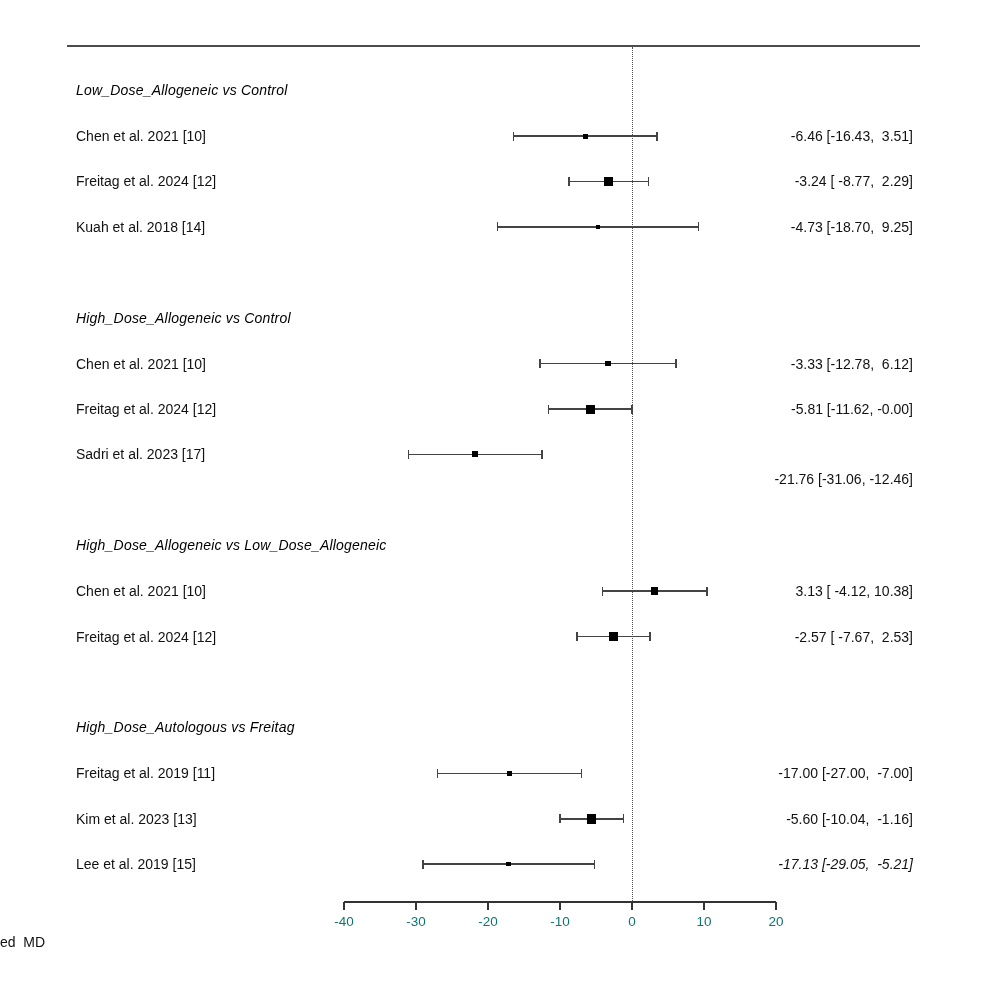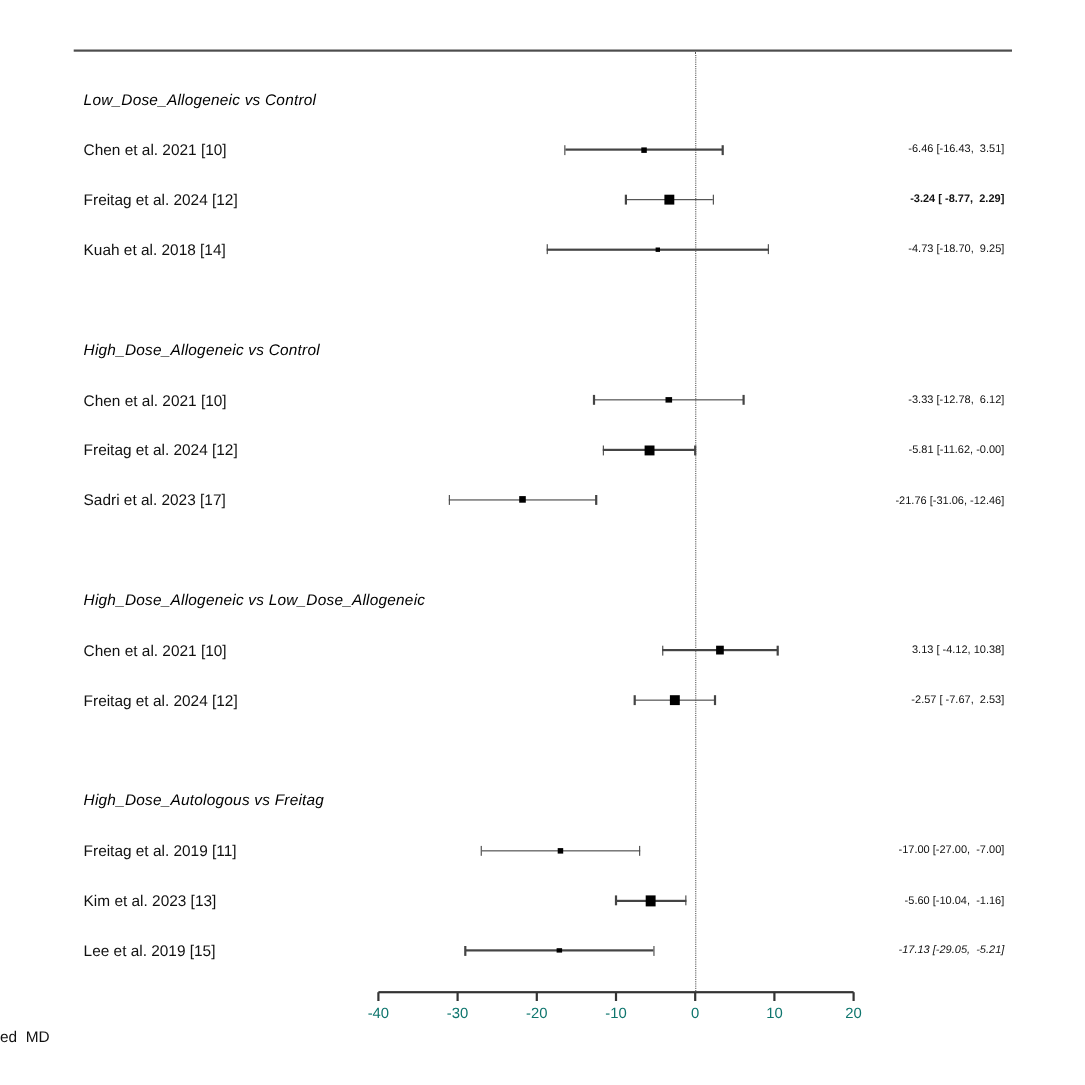--- a/index.html
+++ b/index.html
@@ -75,21 +75,21 @@
     left: 76px;
     transform: translateY(-50%);
     font-size: 14px;
     color: #111;
     white-space: pre;
   }
   .estimate-text {
     position: absolute;
     right: 73px;
     transform: translateY(-50%);
-    font-size: 10px;
+    font-size: 14px;
     color: #111;
     white-space: pre;
     text-align: right;
   }
   .ci-line {
     position: absolute;
     height: 1.6px;
     background: #444;
   }
   .ci-cap {
@@ -115,21 +115,21 @@
       <div class="ci-line" style="top: 135.2px; left: 513.704px; width: 143.568px;"></div>
       <div class="ci-cap" style="top: 131.5px; left: 512.904px;"></div>
       <div class="ci-cap" style="top: 131.5px; left: 656.472px;"></div>
       <div class="marker" style="top: 133.5px; left: 582.988px; width: 5px; height: 5px;"></div>
       <div class="estimate-text" style="top: 136px;">-6.46 [-16.43,  3.51]</div>
       <div class="study-label" style="top: 181.4px;">Freitag et al. 2024 [12]</div>
       <div class="ci-line" style="top: 180.6px; left: 568.856px; width: 79.632px;"></div>
       <div class="ci-cap" style="top: 176.9px; left: 568.056px;"></div>
       <div class="ci-cap" style="top: 176.9px; left: 647.688px;"></div>
       <div class="marker" style="top: 176.9px; left: 604.172px; width: 9px; height: 9px;"></div>
-      <div class="estimate-text" style="top: 181.4px; font-weight: bold;">-3.24 [ -8.77,  2.29]</div>
+      <div class="estimate-text" style="top: 181.4px;">-3.24 [ -8.77,  2.29]</div>
       <div class="study-label" style="top: 226.8px;">Kuah et al. 2018 [14]</div>
       <div class="ci-line" style="top: 226px; left: 497.36px; width: 201.24px;"></div>
       <div class="ci-cap" style="top: 222.3px; left: 496.56px;"></div>
       <div class="ci-cap" style="top: 222.3px; left: 697.8px;"></div>
       <div class="marker" style="top: 224.55px; left: 595.694px; width: 4.5px; height: 4.5px;"></div>
       <div class="estimate-text" style="top: 226.8px;">-4.73 [-18.70,  9.25]</div>
       <div class="group-header" style="top: 317.6px;">High_Dose_Allogeneic vs Control</div>
       <div class="study-label" style="top: 363.6px;">Chen et al. 2021 [10]</div>
       <div class="ci-line" style="top: 362.8px; left: 539.984px; width: 136.08px;"></div>
       <div class="ci-cap" style="top: 359.1px; left: 539.184px;"></div>
@@ -140,21 +140,21 @@
       <div class="ci-line" style="top: 408.2px; left: 548.336px; width: 83.664px;"></div>
       <div class="ci-cap" style="top: 404.5px; left: 547.536px;"></div>
       <div class="ci-cap" style="top: 404.5px; left: 631.2px;"></div>
       <div class="marker" style="top: 404.5px; left: 585.668px; width: 9px; height: 9px;"></div>
       <div class="estimate-text" style="top: 409px;">-5.81 [-11.62, -0.00]</div>
       <div class="study-label" style="top: 454.4px;">Sadri et al. 2023 [17]</div>
       <div class="ci-line" style="top: 453.6px; left: 408.368px; width: 133.92px;"></div>
       <div class="ci-cap" style="top: 449.9px; left: 407.568px;"></div>
       <div class="ci-cap" style="top: 449.9px; left: 541.488px;"></div>
       <div class="marker" style="top: 451.4px; left: 472.328px; width: 6px; height: 6px;"></div>
-      <div class="estimate-text" style="top: 456px; text-align: center;">-21.76 [-31.06, -12.46]</div>
+      <div class="estimate-text" style="top: 479px; text-align: center;">-21.76 [-31.06, -12.46]</div>
       <div class="group-header" style="top: 545.2px;">High_Dose_Allogeneic vs Low_Dose_Allogeneic</div>
       <div class="study-label" style="top: 591.2px;">Chen et al. 2021 [10]</div>
       <div class="ci-line" style="top: 590.4px; left: 602.336px; width: 104.4px;"></div>
       <div class="ci-cap" style="top: 586.7px; left: 601.536px;"></div>
       <div class="ci-cap" style="top: 586.7px; left: 705.936px;"></div>
       <div class="marker" style="top: 587.45px; left: 650.786px; width: 7.5px; height: 7.5px;"></div>
       <div class="estimate-text" style="top: 591.2px; text-align: right;">3.13 [ -4.12, 10.38]</div>
       <div class="study-label" style="top: 636.6px;">Freitag et al. 2024 [12]</div>
       <div class="ci-line" style="top: 635.8px; left: 576.776px; width: 73.44px;"></div>
       <div class="ci-cap" style="top: 632.1px; left: 575.976px;"></div>

